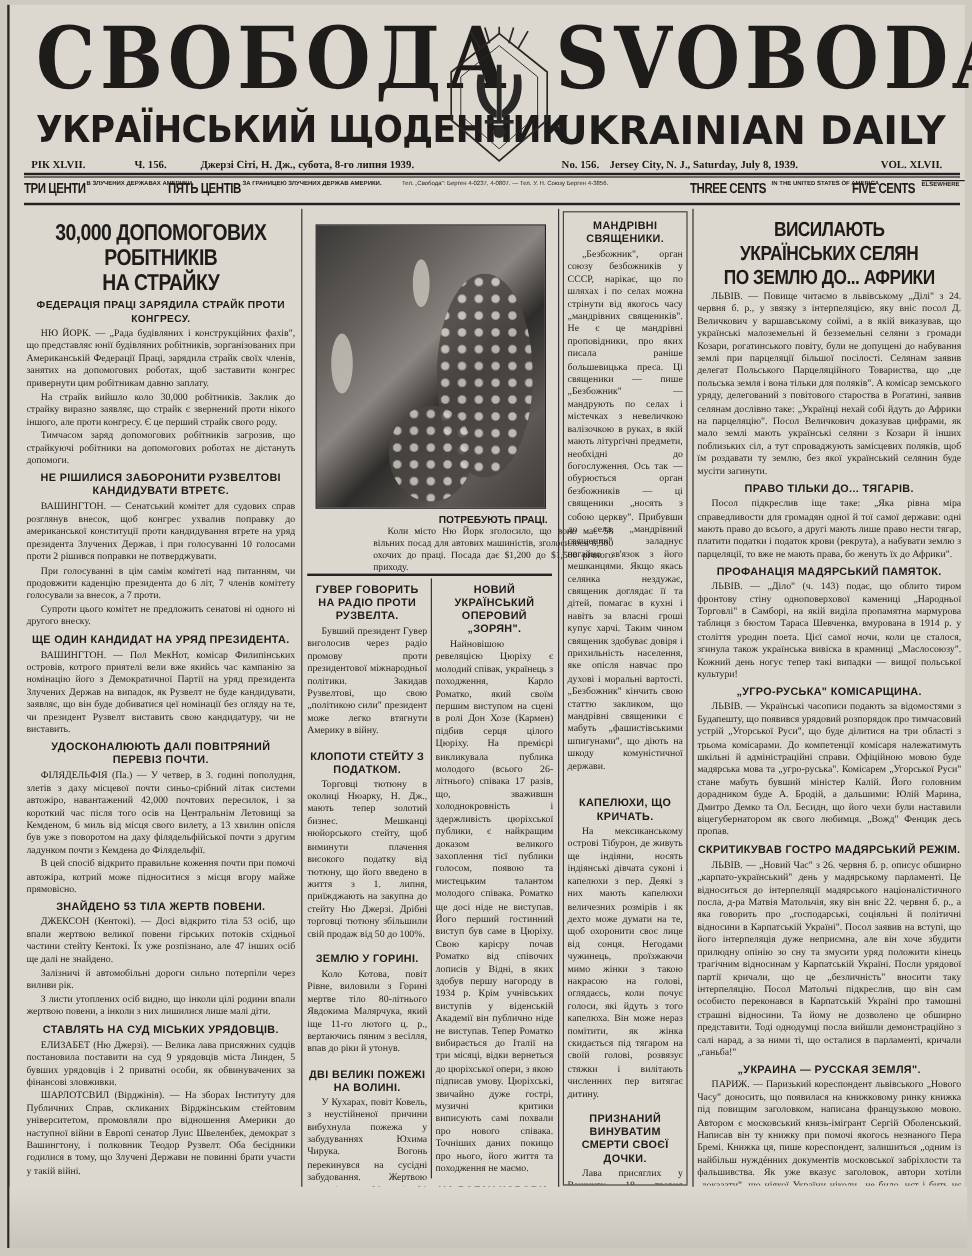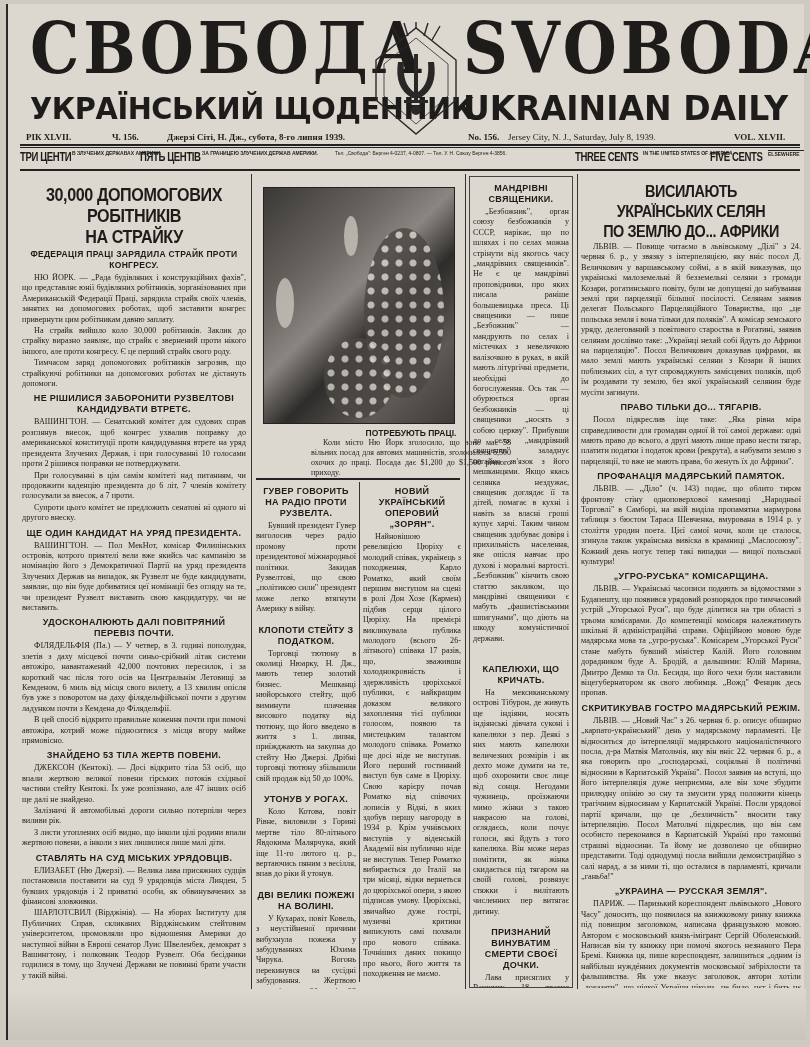--- a/index.html
+++ b/index.html
@@ -57,21 +57,21 @@
         <path d="M64 40 q4 26 -14 36 h-2 v-6 q12 -8 10 -30 z"></path>
         <circle cx="46" cy="88" r="5"></circle>
         <rect x="34" y="78" width="24" height="3"></rect>
       </g>
     </svg>
 
     <div class="dateline" style="left:18px;">РІК XLVII.</div>
     <div class="dateline" style="left:104px;">Ч. 156.</div>
     <div class="dateline" style="left:146px; font-weight:bold;margin-left:13px;">Джерзі Сіті, Н. Дж., субота, 8-го липня 1939.</div>
     <div class="dateline" style="left:460px;">No. 156.</div>
-    <div class="dateline" style="left:500px; font-weight:normal;text-align:center;">Jersey City, N. J., Saturday, July 8, 1939.</div>
+    <div class="dateline" style="left:500px; font-weight:bold;text-align:center;">Jersey City, N. J., Saturday, July 8, 1939.</div>
     <div class="dateline" style="left:726px;">VOL. XLVII.</div>
 
     <div class="rule2" style="top:140px;"></div>
   </div>
 
   <div class="pricebar">
     <span class="big" style="left:0;">ТРИ ЦЕНТИ</span>
     <span class="small" style="left:52px; width:64px;">В ЗЛУЧЕНИХ ДЕРЖАВАХ АМЕРИКИ.</span>
     <span class="big" style="left:120px;">ПЯТЬ ЦЕНТІВ</span>
     <span class="small" style="left:182px; width:82px;">ЗА ГРАНИЦЕЮ ЗЛУЧЕНИХ ДЕРЖАВ АМЕРИКИ.</span>
@@ -121,21 +121,21 @@
     <h3>ПОТРЕБУЮТЬ ПРАЦІ.</h3>
     <p style="text-indent:12px;">Коли місто Ню Йорк зголосило, що воно має 58 вільних посад для автових машиністів, зголосилося 6,500 охочих до праці. Посада дає $1,200 до $1,500 річного приходу.</p>
   </div>
   <div class="hrule" style="left:248px; top:474px; width:204px;"></div>
 
   <div class="col" style="left:248px; top:478px; width:100px; height:510px;">
     <h2>ГУВЕР ГОВОРИТЬ НА РАДІО ПРОТИ РУЗВЕЛТА.</h2>
     <p>Бувший президент Гувер виголосив через радіо промову проти президентової міжнародньої політики. Закидав Рузвелтові, що свою „політикою сили" президент може легко втягнути Америку в війну.</p>
     <h2 style="margin-top:10px;">КЛОПОТИ СТЕЙТУ З ПОДАТКОМ.</h2>
     <p>Торговці тютюну в околиці Нюарку, Н. Дж., мають тепер золотий бизнес. Мешканці нюйорського стейту, щоб виминути плачення високого податку від тютюну, що його введено в життя з 1. липня, приїжджають на закупна до стейту Ню Джерзі. Дрібні торговці тютюну збільшили свій продаж від 50 до 100%.</p>
-    <h2 style="margin-top:10px;">УТОНУВ У РОГАХ.</h2>
+    <h2 style="margin-top:10px;">ЗЕМЛЮ У ГОРИНІ.</h2>
     <p>Коло Котова, повіт Рівне, виловили з Горині мертве тіло 80-літнього Явдокима Малярчука, який іще 11-го лютого ц. р., вертаючись пяним з весілля, впав до ріки й утонув.</p>
     <h2 style="margin-top:10px;">ДВІ ВЕЛИКІ ПОЖЕЖІ НА ВОЛИНІ.</h2>
     <p>У Кухарах, повіт Ковель, з неустійненої причини вибухнула пожежа у забудуваннях Юхима Чирука. Вогонь перекинувся на сусідні забудовання. Жертвою пожежі впало 30 домів, 28 стоділ і 24 хліви з великою скількістю збіжжя. Загальна втрата коло 80,000 зл. — Також у Селиськах під Ковлем згоріли млин з великою скількістю збіжжя на шкоду Мих. Романчука. Здається, що млин підпалили на тлі особистої пімсти.</p>
 
   </div>
 
   <div class="vrule" style="left:351px; top:478px; height:500px;"></div>
 
   <div class="col" style="left:355px; top:478px; width:98px; height:510px;">
     <h2>НОВИЙ УКРАЇНСЬКИЙ ОПЕРОВИЙ „ЗОРЯН".</h2>

